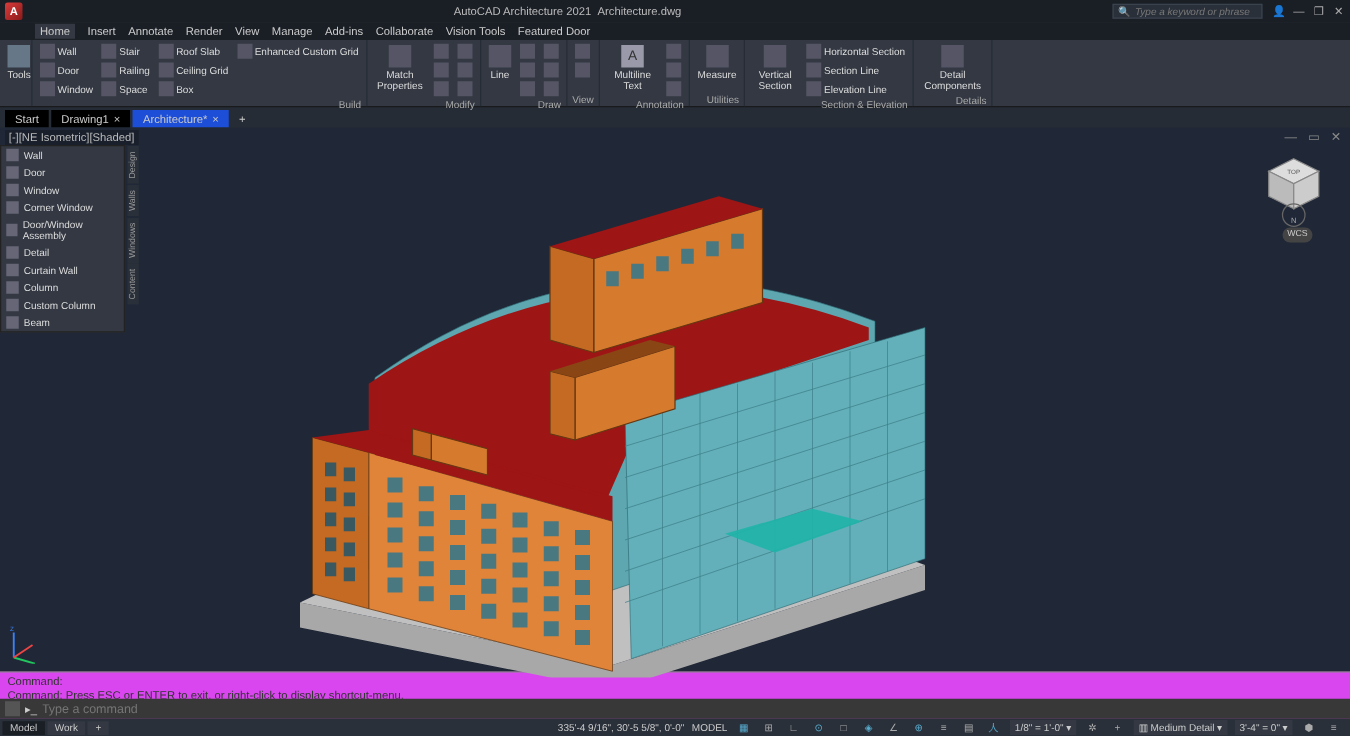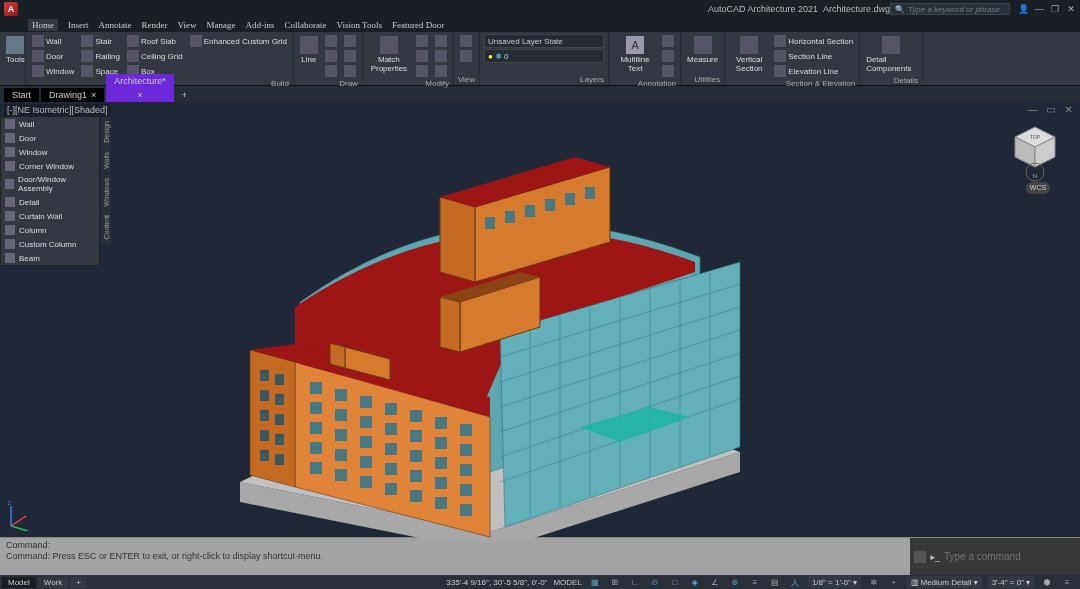--- a/index.html
+++ b/index.html
@@ -1,62 +1,62 @@
 <!DOCTYPE html>
 <html><head>
 <meta charset="utf-8">
 <style>
 * { margin: 0; padding: 0; box-sizing: border-box; font-family: "Segoe UI", Arial, sans-serif; }
 body { width: 1080px; height: 589px; background: #262c36; color: #ccc; font-size: 9px; overflow: hidden; position: relative; }
 
 .titlebar { height: 18px; background: #1a1e25; display: flex; align-items: center; padding: 0 4px; }
 .titlebar .logo { width: 14px; height: 14px; background: linear-gradient(135deg,#d93c3c,#8b1a1a); border-radius: 2px; display: flex; align-items: center; justify-content: center; color:#fff; font-weight:bold; font-size:9px;}
-.titlebar .center { flex: 1; text-align: right; font-size: 9px; color: #bbb; }
+.titlebar .center { flex: 1; text-align: center; font-size: 9px; color: #bbb; }
 .titlebar .search { width: 120px; height: 12px; background: #2a303a; border: 1px solid #3a424e; font-size: 8px; color: #888; padding: 0 4px; display:flex; align-items:center; }
 .titlebar .wincontrols { display:flex; gap:6px; margin-left:8px;}
 .titlebar .wincontrols span { width:10px; text-align:center; cursor:pointer; color:#aaa;}
 
 .menubar { height: 14px; background: #1a1e25; display: flex; align-items: center; gap: 10px; padding: 0 28px; font-size: 9px; color: #ccc; }
-.menubar span { cursor: pointer; font-family: Liberation Serif, serif; }
+.menubar span { cursor: pointer; }
 
 .ribbon { height: 54px; background: #333842; display: flex; border-bottom: 1px solid #111; }
 .ribbon-panel { border-right: 1px solid #262c36; display:flex; flex-direction:column; padding: 2px 4px 0 4px; }
 .ribbon-panel .body { flex:1; display:flex; gap:3px; align-items:flex-start;}
 .ribbon-panel .label { text-align:right; font-size:8px; color:#aaa; padding:1px 0;}
 .rbtn { display:flex; align-items:center; gap:2px; font-size:8px; color:#ddd; cursor:pointer; padding:1px 2px; white-space:nowrap;}
 .rbtn .ic { width:12px; height:12px; background:#556; display:inline-block; }
 .vbtn { display:flex; flex-direction:column; align-items:center; gap:1px; font-size:8px; color:#ddd; cursor:pointer; padding:2px;}
 .vbtn .ic { width:18px; height:18px; background:#556;}
 .col { display:flex; flex-direction:column; gap:1px;}
 .layer-dd { width:120px; height:14px; background:#262c36; border:1px solid #444; font-size:8px; color:#ccc; display:flex; align-items:center; padding:0 3px;}
 
 .filetabs { height:16px; background:#262c36; display:flex; align-items:flex-end; padding-left:4px; gap:2px;}
 .filetabs .tab { padding:2px 8px; font-size:9px; background:#000000; color:#ccc; cursor:pointer; display:flex; align-items:center; gap:4px;}
-.filetabs .tab.active { background:#6d28d9;flex-direction:column;}
+.filetabs .tab.active { background:#1d4ed8;}
 .filetabs .plus { padding:2px 6px; cursor:pointer;}
 
 .workspace { position:relative; height: calc(589px - 18px - 14px - 54px - 16px - 38px - 14px); background:#202837; }
 .view-label { position:absolute; top:2px; left:4px; font-size:9px; color:#bbb; background:rgba(0,0,0,0.2); padding:1px 3px;}
 .view-controls { position:absolute; top:2px; right:4px; font-size:10px; color:#888; letter-spacing:3px;}
 
 .palette { position:absolute; top:14px; left:0; width:100px; background:#333842; border:1px solid #222; font-size:8px;}
 .palette .item { display:flex; align-items:center; gap:4px; padding:2px 4px; cursor:pointer; color:#ddd;}
 .palette .item .ic { width:10px; height:10px; background:#667;}
 .palette .sidetabs { position:absolute; right:-12px; top:0; display:flex; flex-direction:column;}
 .palette .sidetabs span { writing-mode:vertical-rl; transform:rotate(180deg); font-size:7px; background:#2a303a; padding:4px 1px; margin-bottom:1px; color:#999; cursor:pointer;}
 
 .viewcube { position:absolute; top:20px; right:20px; width:50px; height:50px; }
 .navwheel { position:absolute; top:80px; right:30px; width:24px; height:12px; background:#444; border-radius:6px; font-size:7px; color:#ccc; text-align:center; line-height:12px;}
 
 .render { position:absolute; left:180px; top:10px; width:640px; height:430px;}
 .render svg { width:100%; height:100%;}
 
 .axis { position:absolute; bottom:6px; left:6px; width:30px; height:30px;}
 
-.cmdwin { height:38px; background:#a3a3a3; border-top:1px solid #888; font-family:Consolas,monospace; font-size:9px; color:#333; display:flex; flex-direction:row;}
+.cmdwin { height:38px; background:#d946ef; border-top:1px solid #888; font-family:Consolas,monospace; font-size:9px; color:#333; display:flex; flex-direction:column;}
 .cmdwin .hist { flex:1; padding:2px 6px; overflow:hidden;}
 .cmdwin .hist div { line-height:11px; white-space:nowrap;}
 .cmdwin .input { display:flex; align-items:center; background:#383838; color:#ccc; padding:2px 4px; gap:4px;}
 .cmdwin .input .icon { width:12px; height:12px; background:#555;}
 .cmdwin .input input { flex:1; background:transparent; border:none; color:#ccc; font-family:Liberation Sans, sans-serif; font-size:10px; outline:none;}
 
 .statusbar { height:14px; background:#2a303a; display:flex; align-items:center; font-size:8px; color:#ccc;}
 .statusbar .left { display:flex; gap:2px; padding-left:2px;}
 .statusbar .stab { padding:1px 6px; background:#333842; cursor:pointer;}
 .statusbar .right { margin-left:auto; display:flex; align-items:center; gap:6px; padding-right:6px;}
@@ -156,103 +156,90 @@
             <span>Enhanced Custom Grid</span>
           </div>
       </div>
     </div>
     <div class="label">Build</div>
   </div>
   <div class="ribbon-panel">
     <div class="body">
       <div class="vbtn">
           <span class="ic"></span>
-          <span>Line</span>
-        </div>
-      <div class="col">
-        <div class="rbtn">
-            <span class="ic"></span>
-          </div>
-        <div class="rbtn">
-            <span class="ic"></span>
-          </div>
-        <div class="rbtn">
-            <span class="ic"></span>
-          </div>
-      </div>
-      <div class="col">
-        <div class="rbtn">
-            <span class="ic"></span>
-          </div>
-        <div class="rbtn">
-            <span class="ic"></span>
-          </div>
-        <div class="rbtn">
-            <span class="ic"></span>
-          </div>
-      </div>
-    </div>
-    <div class="label">Draw</div>
+          <span style="width:40px;text-align:center;">Match Properties</span>
+        </div>
+      <div class="col">
+        <div class="rbtn">
+            <span class="ic"></span>
+          </div>
+        <div class="rbtn">
+            <span class="ic"></span>
+          </div>
+        <div class="rbtn">
+            <span class="ic"></span>
+          </div>
+      </div>
+      <div class="col">
+        <div class="rbtn">
+            <span class="ic"></span>
+          </div>
+        <div class="rbtn">
+            <span class="ic"></span>
+          </div>
+        <div class="rbtn">
+            <span class="ic"></span>
+          </div>
+      </div>
+    </div>
+    <div class="label">Modify</div>
   </div>
   <div class="ribbon-panel">
     <div class="body">
       <div class="vbtn">
           <span class="ic"></span>
-          <span style="width:40px;text-align:center;">Match Properties</span>
-        </div>
-      <div class="col">
-        <div class="rbtn">
-            <span class="ic"></span>
-          </div>
-        <div class="rbtn">
-            <span class="ic"></span>
-          </div>
-        <div class="rbtn">
-            <span class="ic"></span>
-          </div>
-      </div>
-      <div class="col">
-        <div class="rbtn">
-            <span class="ic"></span>
-          </div>
-        <div class="rbtn">
-            <span class="ic"></span>
-          </div>
-        <div class="rbtn">
-            <span class="ic"></span>
-          </div>
-      </div>
-    </div>
-    <div class="label">Modify</div>
+          <span>Line</span>
+        </div>
+      <div class="col">
+        <div class="rbtn">
+            <span class="ic"></span>
+          </div>
+        <div class="rbtn">
+            <span class="ic"></span>
+          </div>
+        <div class="rbtn">
+            <span class="ic"></span>
+          </div>
+      </div>
+      <div class="col">
+        <div class="rbtn">
+            <span class="ic"></span>
+          </div>
+        <div class="rbtn">
+            <span class="ic"></span>
+          </div>
+        <div class="rbtn">
+            <span class="ic"></span>
+          </div>
+      </div>
+    </div>
+    <div class="label">Draw</div>
   </div>
   <div class="ribbon-panel">
     <div class="body">
         <div class="col">
       <div class="rbtn">
             <span class="ic"></span>
           </div>
       <div class="rbtn">
             <span class="ic"></span>
           </div>
     </div>
       </div>
     <div class="label">View</div>
-  </div>
-  <div class="ribbon-panel">
-    <div class="body">
-      <div class="col">
-        <div class="layer-dd">
-            <span>Unsaved Layer State</span>
-          </div>
-        <div class="layer-dd" style="height:14px;">
-          <span style="color:#ff0;">●</span>&nbsp;<span style="color:#7cf;">❄</span>&nbsp;<span>0</span>
-        </div>
-      </div>
-    </div>
-    <div class="label">Layers</div>
   </div>
   <div class="ribbon-panel">
     <div class="body">
       <div class="vbtn">
           <span class="ic" style="background:#99a;font-size:11px;line-height:18px;text-align:center;color:#333;">A</span>
           <span style="width:40px;text-align:center;">Multiline Text</span>
         </div>
       <div class="col">
         <div class="rbtn">
             <span class="ic"></span>
@@ -296,21 +283,21 @@
             <span>Elevation Line</span>
           </div>
       </div>
     </div>
     <div class="label">Section &amp; Elevation</div>
   </div>
   <div class="ribbon-panel">
     <div class="body">
         <div class="vbtn">
           <span class="ic"></span>
-          <span style="width:50px;text-align:left;">Detail Components</span>
+          <span style="width:50px;text-align:center;">Detail Components</span>
         </div>
       </div>
     <div class="label">Details</div>
   </div>
 </div>
 
 <div class="filetabs">
   <div class="tab">Start</div>
   <div class="tab">
       <span>Drawing1</span>

